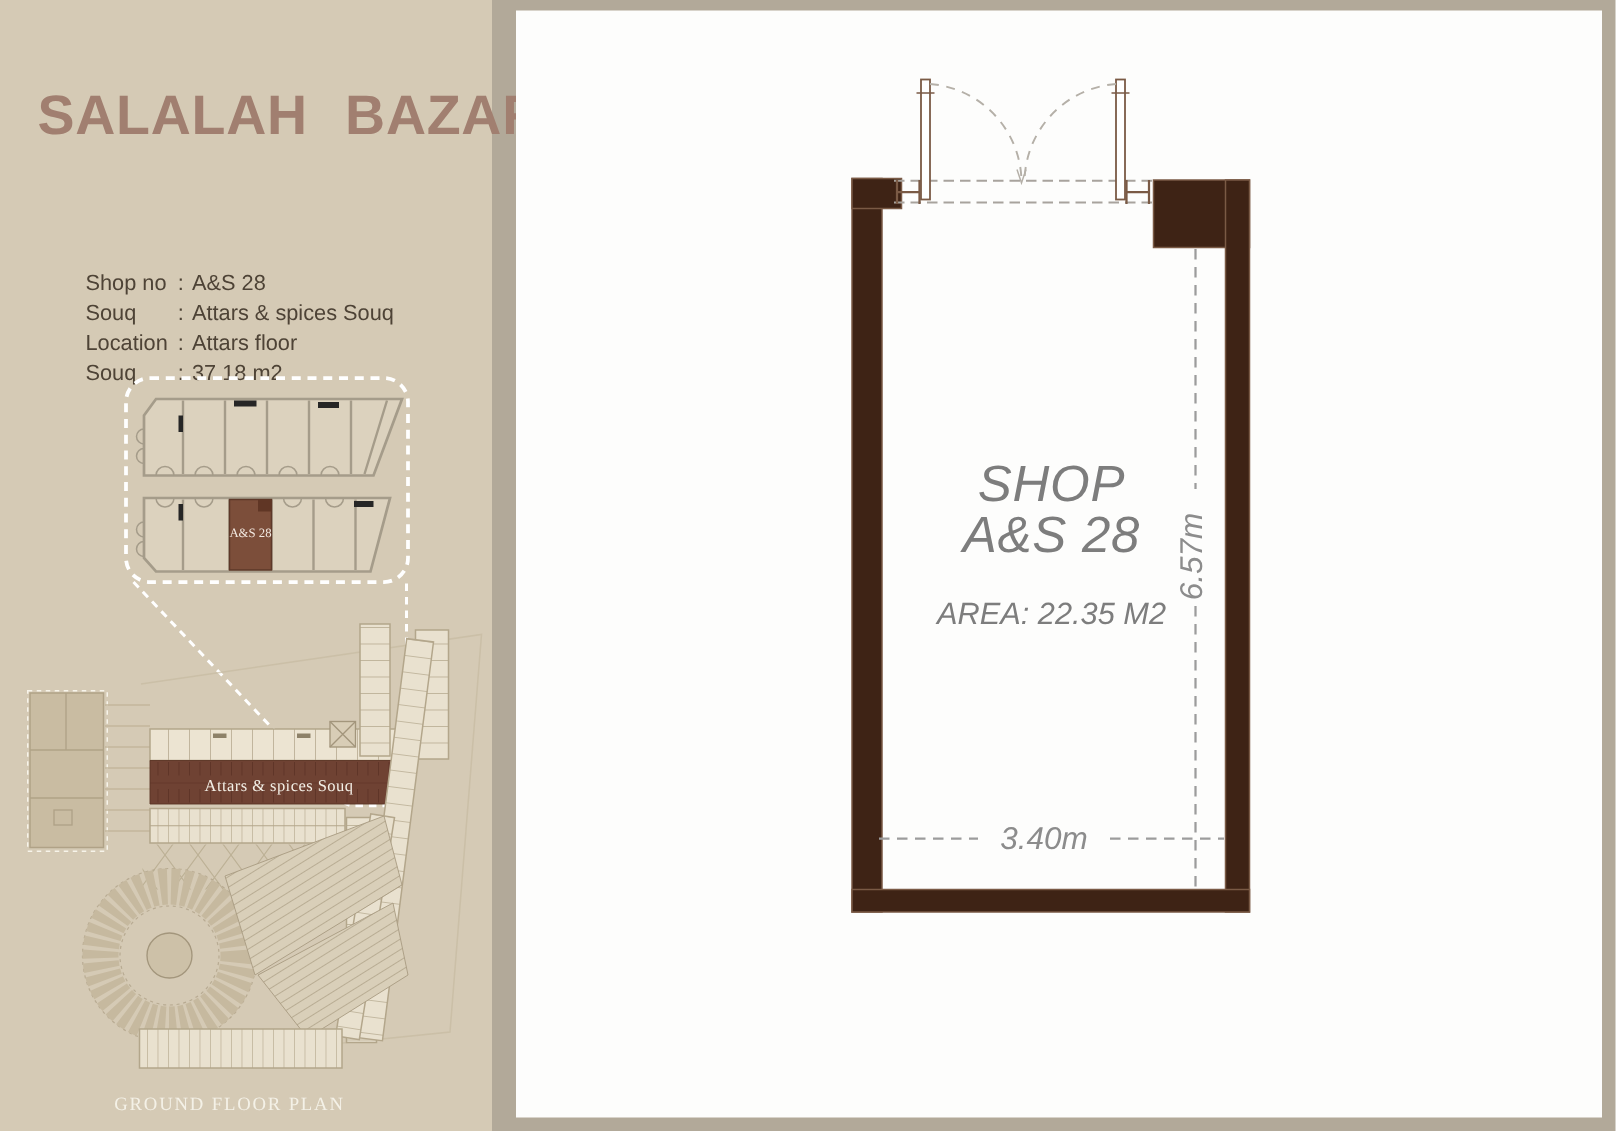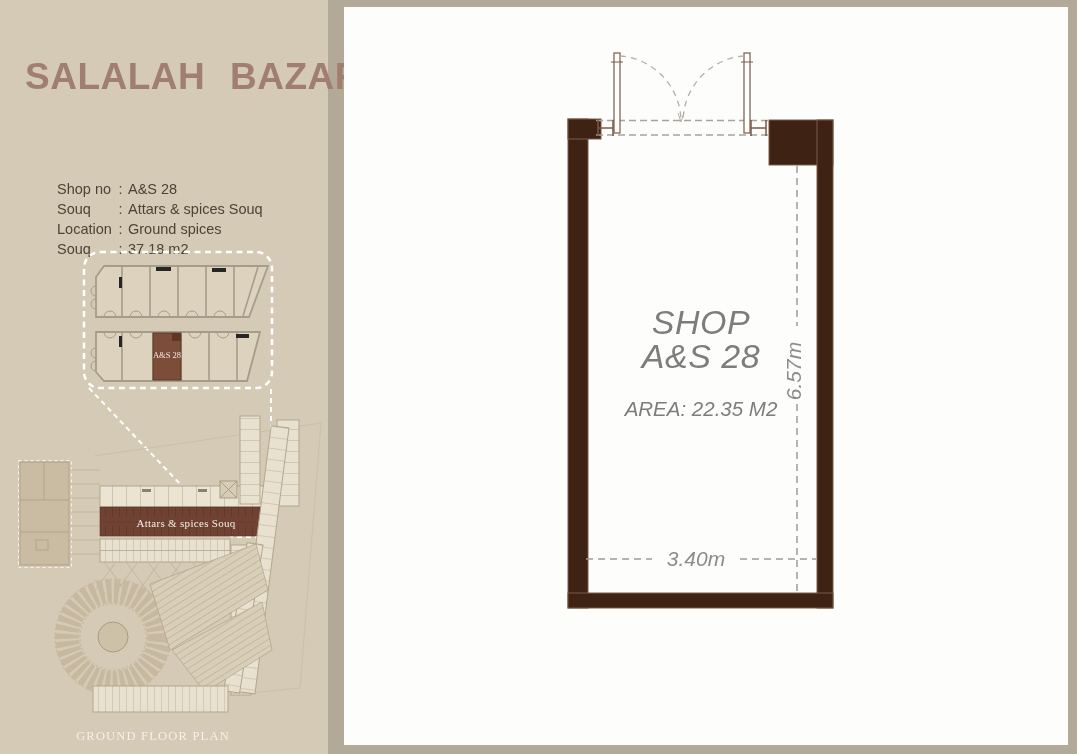--- a/index.html
+++ b/index.html
@@ -56,21 +56,21 @@
       <span class="info-value">A&amp;S 28</span>
     </div>
     <div class="info-row">
       <span class="info-label">Souq</span>
       <span class="info-colon">:</span>
       <span class="info-value">Attars &amp; spices Souq</span>
     </div>
     <div class="info-row">
       <span class="info-label">Location</span>
       <span class="info-colon">:</span>
-      <span class="info-value">Ground spices</span>
+      <span class="info-value">Attars floor</span>
     </div>
     <div class="info-row">
       <span class="info-label">Souq</span>
       <span class="info-colon">:</span>
       <span class="info-value">37.18 m2</span>
     </div>
   </div>
 
   <svg class="svg-abs" width="328" height="754" viewBox="0 0 328 754">
     <defs>

